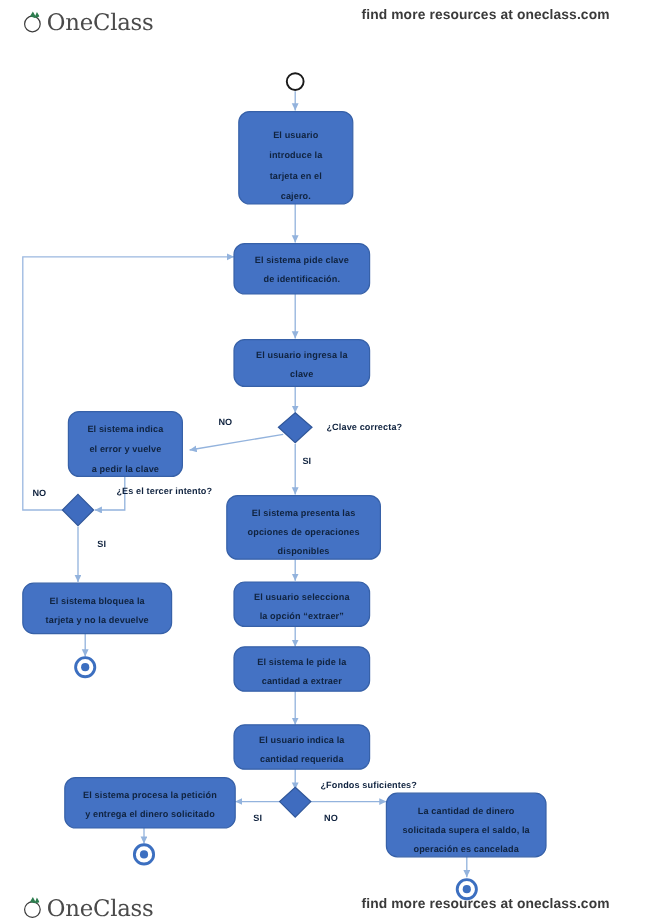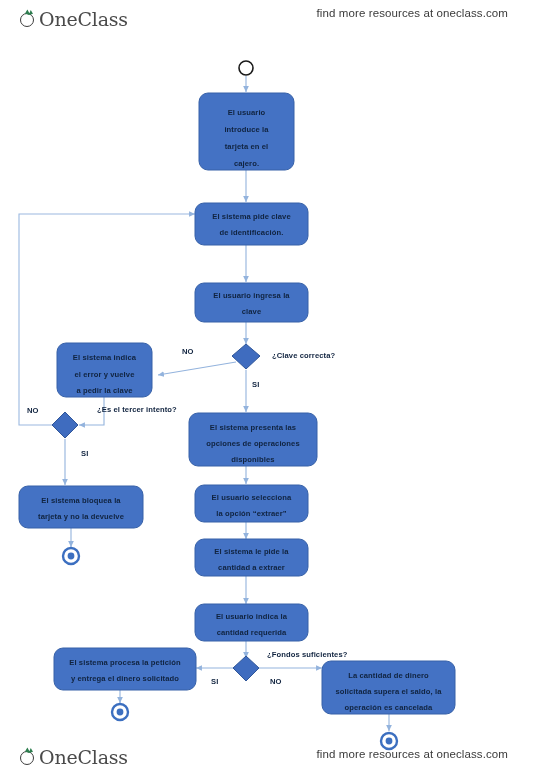--- a/index.html
+++ b/index.html
@@ -54,20 +54,21 @@
     font-size: 19px;
     color: #4a4a4a;
     letter-spacing: -0.2px;
     font-family: "DejaVu Serif", serif;
   }
   .promo {
     position: absolute;
     font-size: 11.5px;
     color: #3a3a3a;
     letter-spacing: 0.1px;
+    font-weight: bold;
   }
   .promo-top { right: 36px; top: 7px; }
   .promo-bottom { right: 36px; top: 748px; }
 
   
   svg.chart {
     position: absolute;
     left: 0;
     top: 0;
     width: 544px;

